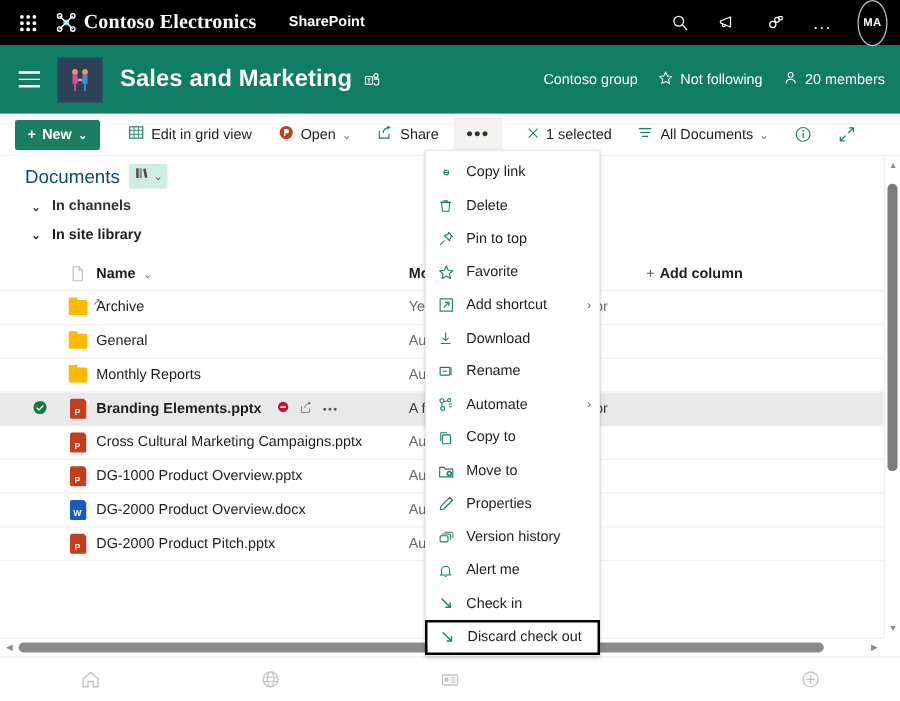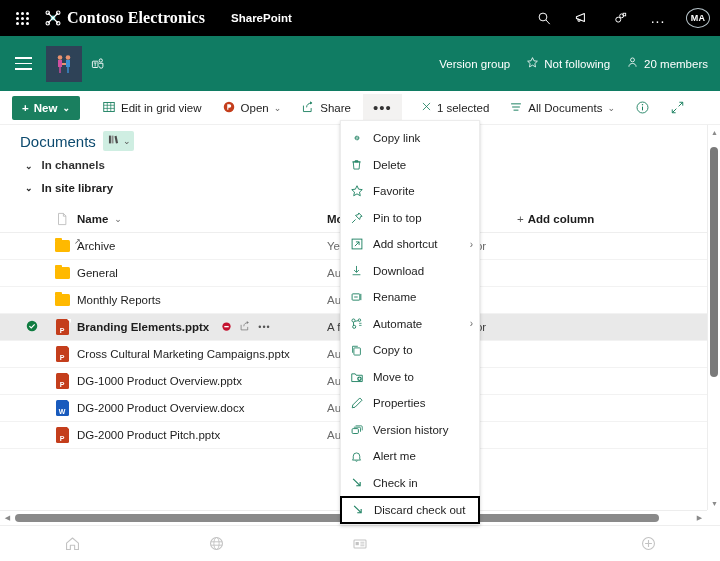--- a/index.html
+++ b/index.html
@@ -27,21 +27,21 @@
     font-size:16px; font-weight:700; margin-left:5px; letter-spacing:.1px;
   }
   .suite-app {
     color:#ffffff; font-size:11.5px; font-weight:700; margin-left:26px;
   }
   .suite-right {
     margin-left:auto; display:flex; align-items:center; gap:18px;
   }
   .suite-icon { width:20px; height:20px; display:flex; align-items:center; justify-content:center; color:#ffffff; }
   .avatar {
-    width:24px; height:20px; border-radius:50%;
+    width:24px; height:37px; border-radius:50%;
     border:1px solid #b9c6cc; color:#ffffff;
     font-size:9px; font-weight:700;
     display:flex; align-items:center; justify-content:center;
     letter-spacing:.3px;
   }
 
   
   .site-header {
     height: 55px; background:#107c63;
     display:flex; align-items:center; padding:0 12px 0 6px;
@@ -255,32 +255,33 @@
     </div>
   <div class="site-logo">
     <svg width="24" height="24" viewBox="0 0 24 24">
       <circle cx="8" cy="5.5" r="2.3" fill="#e8926f"></circle>
       <path d="M6 8 h4 v7 h-1.3 v6 h-1.4 v-6 h-1.3 z" fill="#cf4fa0"></path>
       <circle cx="16" cy="5.5" r="2.3" fill="#e8926f"></circle>
       <path d="M14 8 h4 v7 h-1.3 v6 h-1.4 v-6 h-1.3 z" fill="#3d8fd6"></path>
       <path d="M10 11 h4 v2 h-4 z" fill="#e8926f"></path>
     </svg>
   </div>
+  <div class="site-title">Sales and Marketing</div>
   <div class="teams-glyph">
     <svg width="14" height="14" viewBox="0 0 20 20">
       <rect x="2" y="6" width="8" height="9" rx="1" fill="none" stroke="#fff" stroke-width="1.3"></rect>
       <path d="M4 8.5 h4 M6 8.5 v5" stroke="#fff" stroke-width="1.2"></path>
       <circle cx="14" cy="5" r="2.3" fill="none" stroke="#fff" stroke-width="1.3"></circle>
       <path d="M11.5 9 h5.5 v4.5 a2.5 2.5 0 0 1 -5 0" fill="none" stroke="#fff" stroke-width="1.3"></path>
     </svg>
   </div>
 
   <div class="site-right">
     <div class="chip">
-      <span>Version group</span>
+      <span>Contoso group</span>
     </div>
     <div class="chip">
       <span>
         <svg width="13" height="13" viewBox="0 0 20 20">
             <path d="M10 2.5 l2.3 4.9 5.2.6 -3.9 3.6 1.1 5.2 -4.7-2.7 -4.7 2.7 1.1-5.2 -3.9-3.6 5.2-.6 z" fill="none" stroke="#fff" stroke-width="1.25" stroke-linejoin="round"></path>
           </svg>
       </span>
       <span>Not following</span>
     </div>
     <div class="chip">
@@ -604,34 +605,34 @@
           <path d="M5 6 h10 l-1 11 h-8 z" fill="none" stroke="#1a7f5f" stroke-width="1.3"></path>
           <path d="M3.5 6 h13 M8 4 h4 v2 h-4 z" fill="none" stroke="#1a7f5f" stroke-width="1.3"></path>
         </svg>
     </span>
     <span class="ctx-label">Delete</span>
   </div>
 
   <div class="ctx-item">
     <span class="ctx-ic">
       <svg width="14" height="14" viewBox="0 0 20 20">
-          <path d="M10 2.5 l2.3 4.9 5.2.6 -3.9 3.6 1.1 5.2 -4.7-2.7 -4.7 2.7 1.1-5.2 -3.9-3.6 5.2-.6 z" fill="none" stroke="#1a7f5f" stroke-width="1.3" stroke-linejoin="round"></path>
-        </svg>
-    </span>
-    <span class="ctx-label">Favorite</span>
-  </div>
-
-  <div class="ctx-item">
-    <span class="ctx-ic">
-      <svg width="14" height="14" viewBox="0 0 20 20">
           <path d="M12.5 2.8 l4.7 4.7 -2.2 .6 -1.3 4 -5.8-5.8 4-1.3 z" fill="none" stroke="#1a7f5f" stroke-width="1.3" stroke-linejoin="round"></path>
           <path d="M7.9 12.1 L3 17" stroke="#1a7f5f" stroke-width="1.3"></path>
         </svg>
     </span>
     <span class="ctx-label">Pin to top</span>
+  </div>
+
+  <div class="ctx-item">
+    <span class="ctx-ic">
+      <svg width="14" height="14" viewBox="0 0 20 20">
+          <path d="M10 2.5 l2.3 4.9 5.2.6 -3.9 3.6 1.1 5.2 -4.7-2.7 -4.7 2.7 1.1-5.2 -3.9-3.6 5.2-.6 z" fill="none" stroke="#1a7f5f" stroke-width="1.3" stroke-linejoin="round"></path>
+        </svg>
+    </span>
+    <span class="ctx-label">Favorite</span>
   </div>
 
   <div class="ctx-item">
     <span class="ctx-ic">
       <svg width="14" height="14" viewBox="0 0 20 20">
           <rect x="3" y="3" width="14" height="14" fill="none" stroke="#1a7f5f" stroke-width="1.3"></rect>
           <path d="M7 13 L13 7 M8.5 7 H13 v4.5" fill="none" stroke="#1a7f5f" stroke-width="1.3"></path>
         </svg>
     </span>
     <span class="ctx-label">Add shortcut</span>

